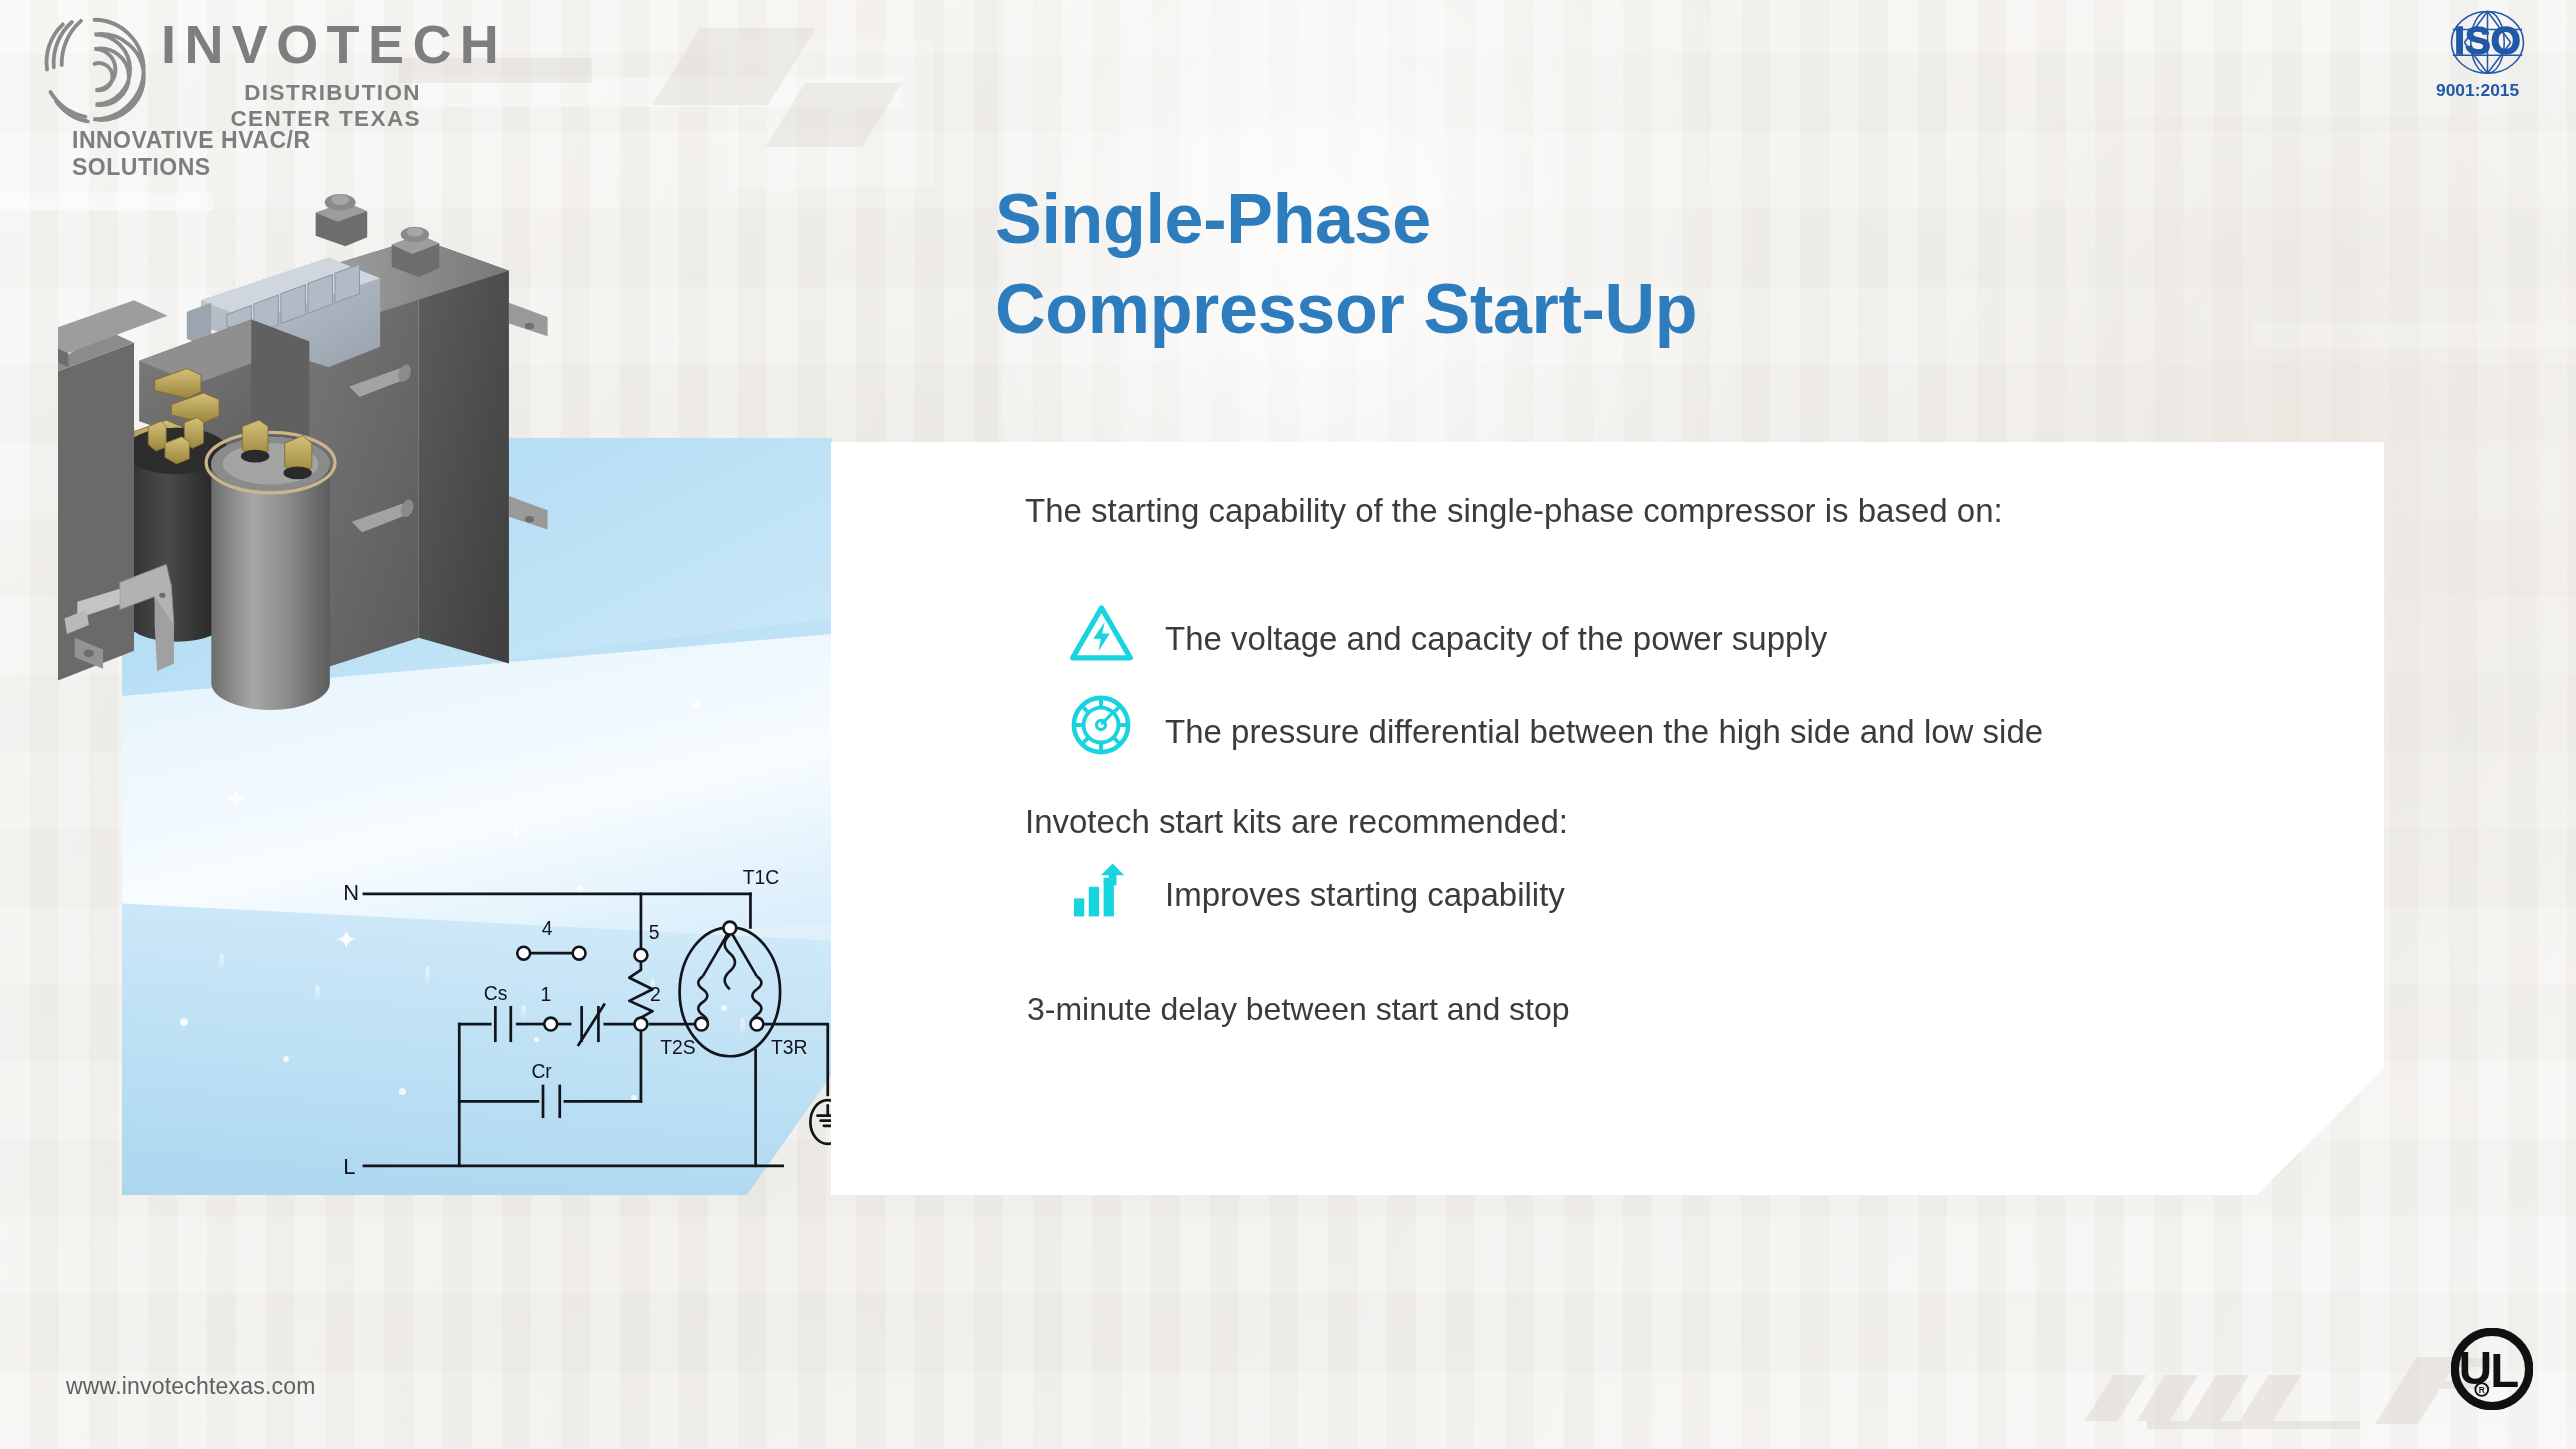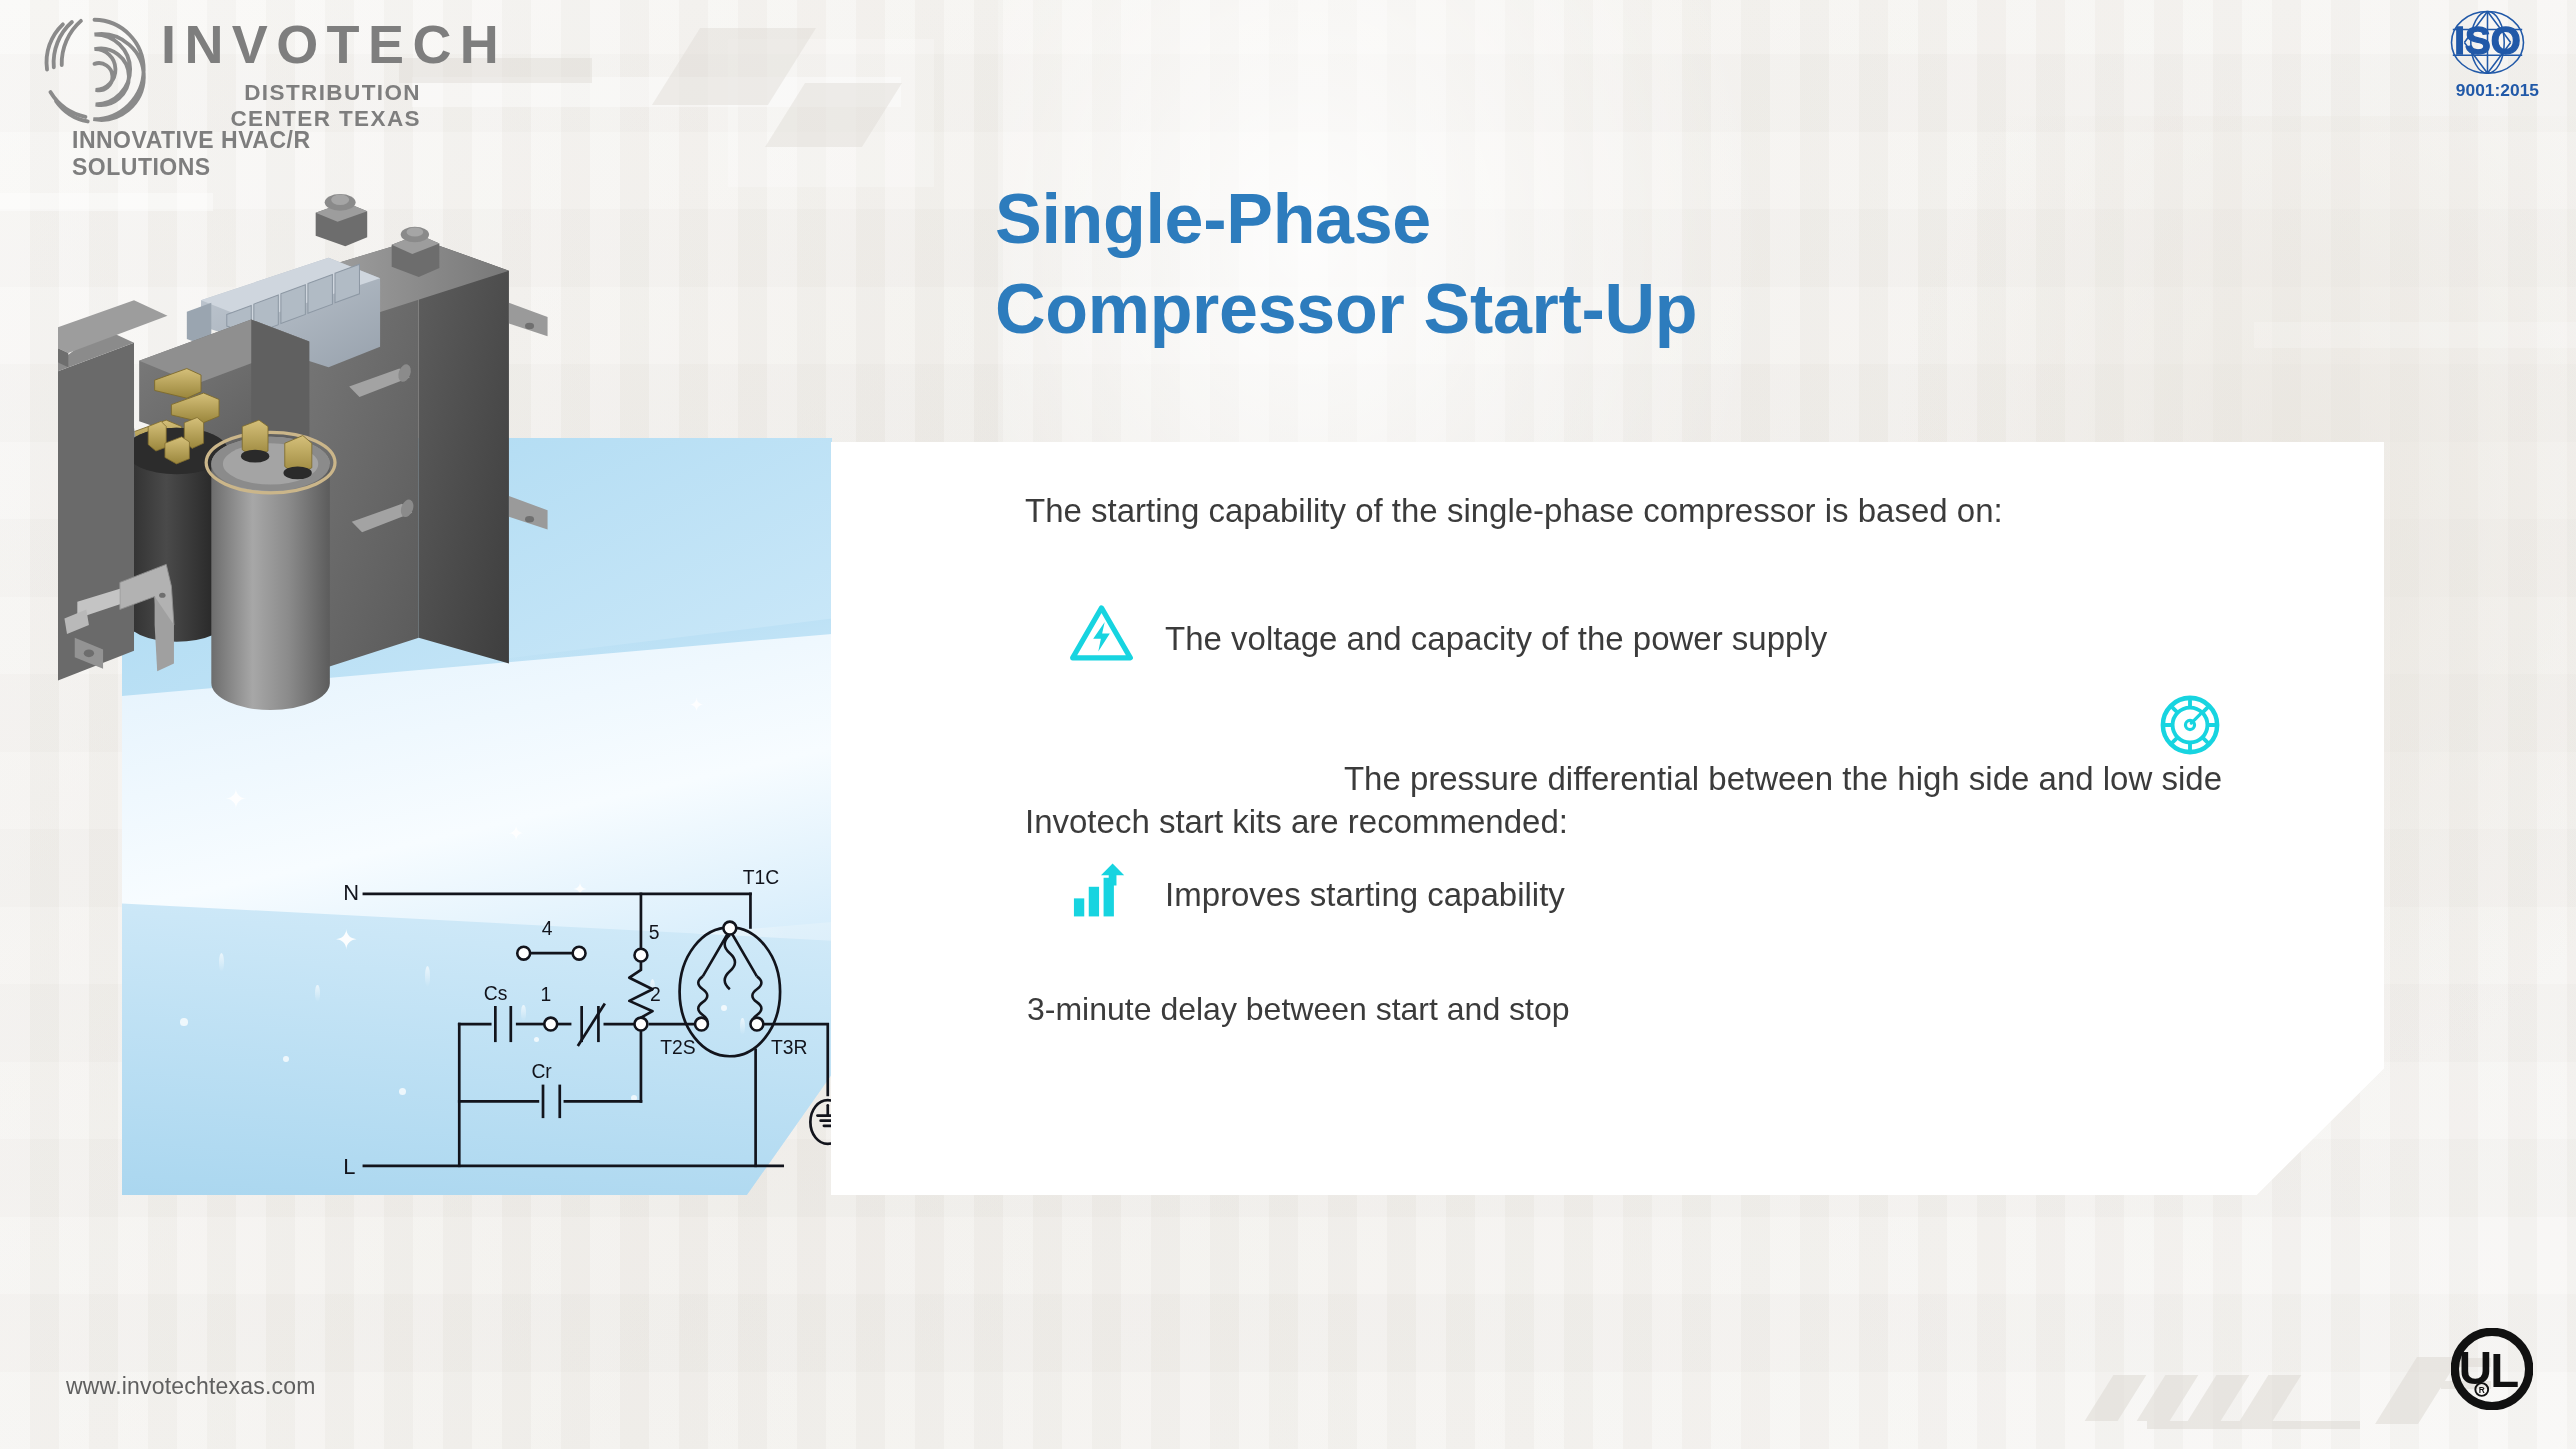--- a/index.html
+++ b/index.html
@@ -52,21 +52,21 @@
     font-weight:700; font-size:22.5px; letter-spacing:1.4px; color:#7e7e7e;text-align:right;
   }
   .logo-sub2{
     position:absolute; left:37px; top:105px;
     font-weight:700; font-size:23px; letter-spacing:0.5px; color:#7e7e7e;margin-top:14px;
   }
 
   
   .iso{ position:absolute; right:37px; top:9px; width:103px; height:93px; }
   .iso-year{
-    position:absolute; left:0; right:0; top:71px; text-align:right;
+    position:absolute; left:0; right:0; top:71px; text-align:left;
     font-size:17.4px; font-weight:700; color:#2159a8; letter-spacing:0px;
   }
 
   
   .ul{ position:absolute; left:2451px; top:1328px; width:82px; height:82px; }
 
   
   .footer-url{
     position:absolute; left:66px; top:1373px;
     font-size:23px; color:#5f5f5f; letter-spacing:0.2px;
@@ -91,21 +91,21 @@
   .lead{
     position:absolute; left:194px; top:46px; width:1108px;
     font-size:33px; line-height:1.42; color:#3b3b3b;
   }
 
   .bullet{ position:absolute; display:flex; align-items:flex-end; }
   .bullet .bi{ flex:0 0 auto; width:64px; display:flex; align-items:center; justify-content:center; }
   .bullet .btxt{ margin-left:32px; font-size:33px; line-height:1.42; color:#3b3b3b; }
 
   .b1{ left:238px; top:162px; width:1133px; }
-  .b2{ left:238px; top:252px; width:1153px;flex-direction:column; }
+  .b2{ left:238px; top:252px; width:1153px; }
   .sub-head{ position:absolute; left:194px; top:361px; font-size:33px; color:#3b3b3b; }
   .b3{ left:238px; top:419px; width:1095px; }
   .closing{ position:absolute; left:196px; top:549px; font-size:32px; color:#3b3b3b; }
 
   
   .snow{
     position:absolute; left:122px; top:438px; width:710px; height:757px;
     clip-path: polygon(12.5% 0, 100% 0, 100% 84%, 88% 100%, 0 100%, 0 12%);
     background:
       radial-gradient(ellipse 70% 45% at 52% 58%, #ffffff 0%, rgba(255,255,255,0) 62%),

